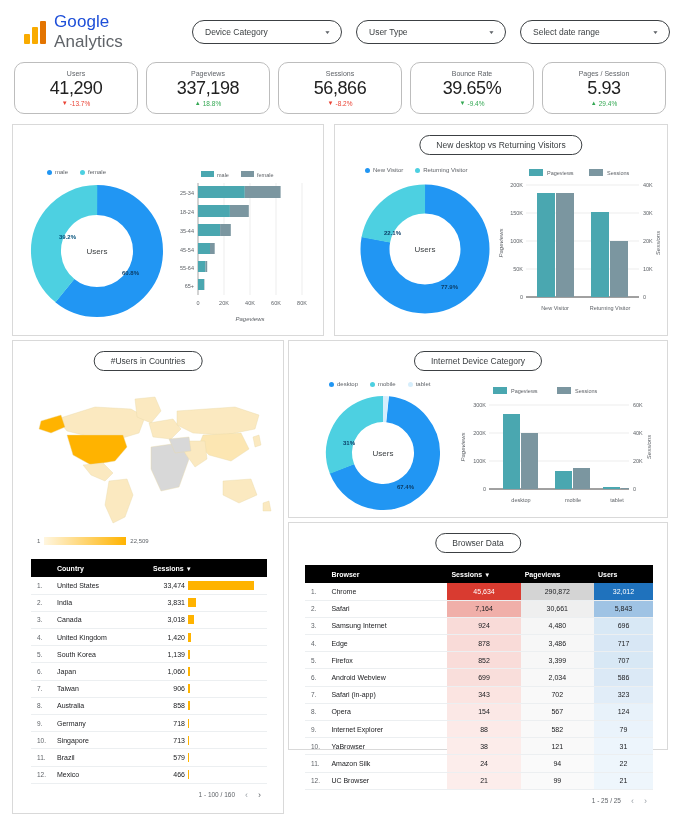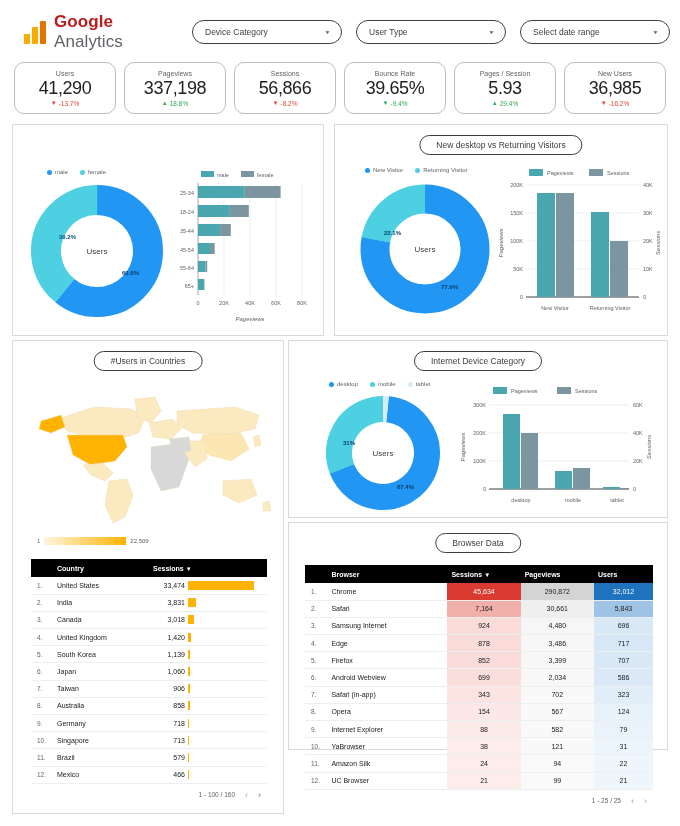--- a/index.html
+++ b/index.html
@@ -21,21 +21,21 @@
     width: 660px; height: 44px;
     display: flex; align-items: center;
     background: #fff;
   }
   .ga-logo { display: flex; align-items: flex-end; height: 24px; margin-left: 14px; gap: 2px; }
   .ga-bar { width: 6px; border-radius: 1px; }
   .ga-b1 { height: 10px; background: #f9ab00; }
   .ga-b2 { height: 17px; background: #f9ab00; }
   .ga-b3 { height: 23px; background: #e37400; }
   .ga-word { margin-left: 8px; font-size: 17px; color: #5f6368; letter-spacing: .1px; }
-  .ga-word b { font-weight: 700; color: #b91c1c; }
+  .ga-word b { font-weight: 400; color: #1d4ed8; }
   .ga-word span { font-weight: 400; margin-left: 24px; }
 
   .filters { display: flex; gap: 14px; margin-left: 14px; }
   .filter {
     width: 150px; height: 24px;
     border: 1px solid #3c4043; border-radius: 14px;
     background: #fff;
     display: flex; align-items: center; justify-content: space-between;
     padding: 0 10px 0 12px;
     font-size: 8.5px; color: #3c4043;
@@ -172,28 +172,20 @@
         </div>
     </div>
     <div class="score">
       <div class="score-label">Pages / Session</div>
       <div class="score-value">5.93</div>
       <div class="score-delta up">
           <span class="arrow">▲</span>
           <span>29.4%</span>
         </div>
     </div>
-    <div class="score">
-      <div class="score-label">New Users</div>
-      <div class="score-value">36,985</div>
-      <div class="score-delta down">
-          <span class="arrow">▼</span>
-          <span>-16.2%</span>
-        </div>
-    </div>
   </div>
 
   <div class="panel" style="left:12px; top:124px; width:312px; height:212px;">
 
     <div style="position:absolute; left:34px; top:44px;" class="legend">
       <span class="legend-item">
           <i class="dot" style="background:#2196f3"></i>
           <span>male</span>
         </span>
       <span class="legend-item">

